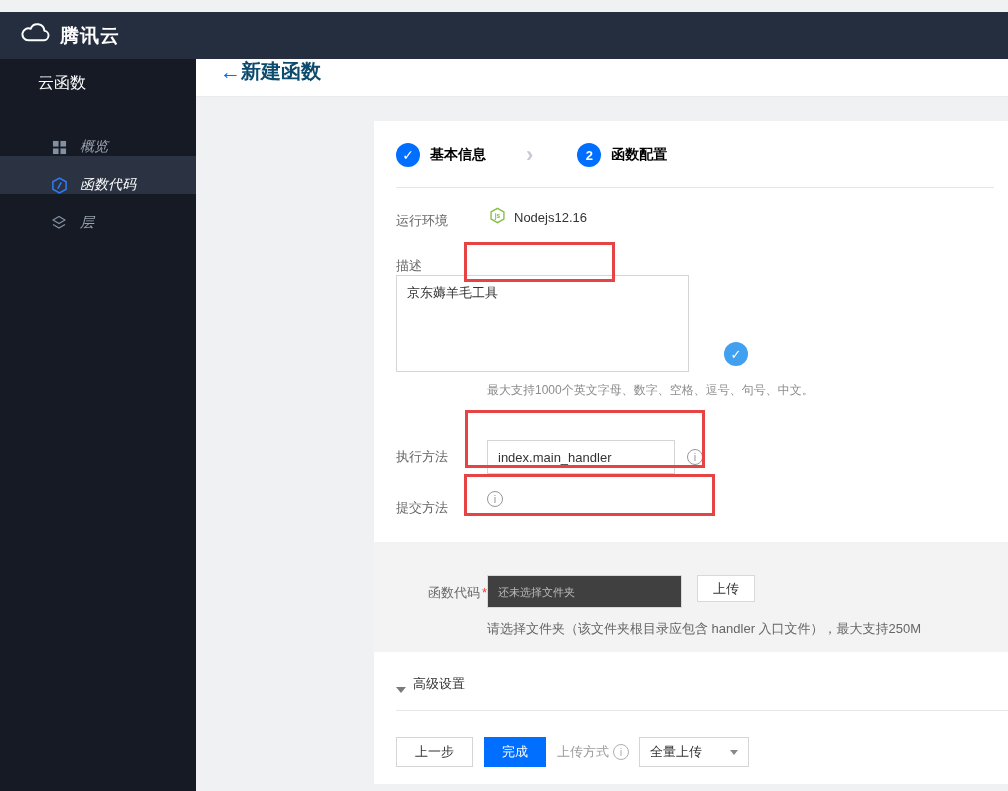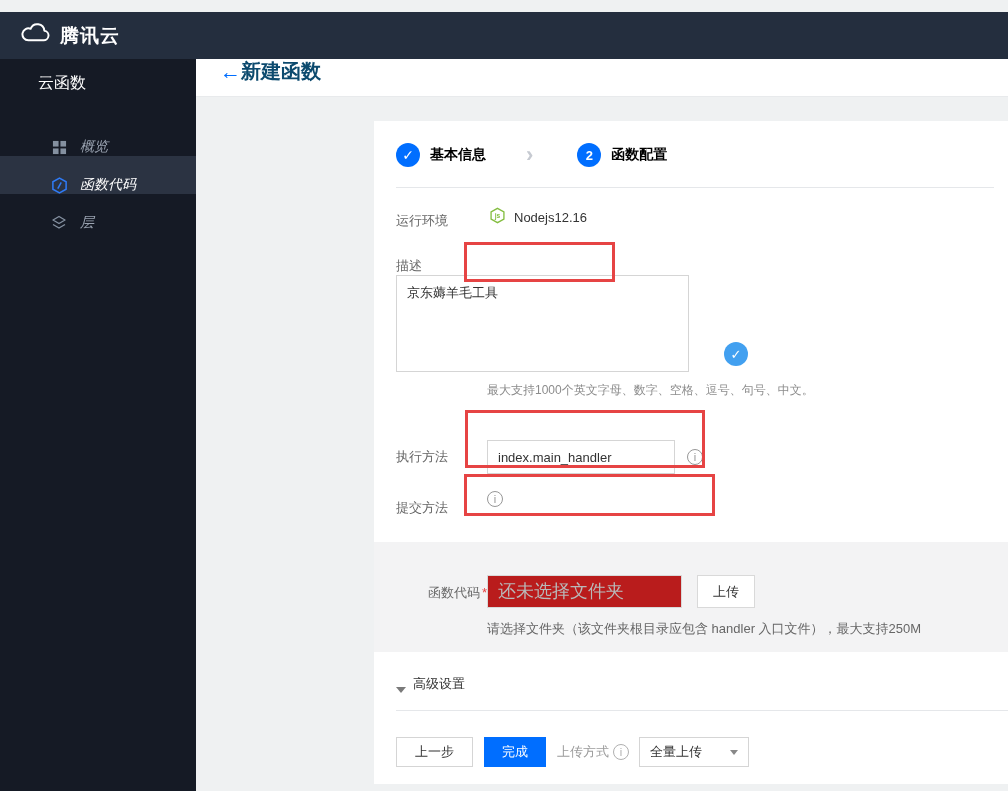--- a/index.html
+++ b/index.html
@@ -80,24 +80,24 @@
   .select-box { width:198px; height:32px; border:1px solid #d5d5d5; background:#fff; display:flex;
     align-items:center; justify-content:space-between; padding:0 10px; cursor:pointer; }
   .select-box .sel-text { font-size:13px; color:#333; }
   .caret-down { width:0; height:0; border-left:4px solid transparent; border-right:4px solid transparent;
     border-top:5px solid #888; }
 
   
   .code-section { margin:25px 0 0 -22px; padding:33px 0 0 46px; width:992px; height:110px; background:#f3f3f4; }
   .code-row { display:flex; align-items:flex-start; }
   .code-row .form-label { width:67px; padding-top:9px;text-align:right; }
-  .code-input { width:195px; height:33px; border:1px solid #d9d9d9; background:#b91c1c; font-size:18px;
+  .code-input { width:195px; height:33px; border:1px solid #d9d9d9; background:#404040; font-size:11px;
     color:#b9b9b9; padding:0 10px; font-family:inherit; }
   .code-input::placeholder { color:#b9b9b9; opacity:1; }
-  .upload-btn { width:58px; height:33px; margin-left:15px; background:#ffffff; border:1px solid #d9d9d9;
+  .upload-btn { width:58px; height:27px; margin-left:15px; background:#ffffff; border:1px solid #d9d9d9;
     font-size:13px; color:#333; cursor:pointer; font-family:inherit; }
   .code-hint { font-size:13px; color:#666; margin:12px 0 0 67px; }
 
   
   .advanced { display:flex; align-items:flex-end; margin-top:23px; cursor:pointer; }
   .tri-down { width:0; height:0; border-left:5px solid transparent; border-right:5px solid transparent;
     border-top:6px solid #7a7a7a; margin-right:7px; }
   .advanced-label { font-size:13px; color:#333; }
   .adv-divider { height:1px; background:#e5e7ea; margin-top:17px; width:960px; }
 

